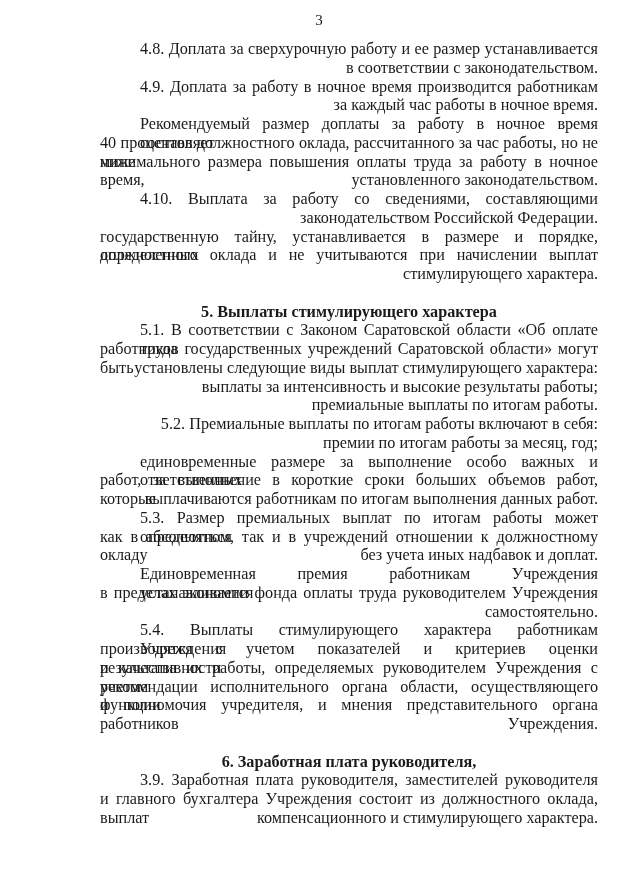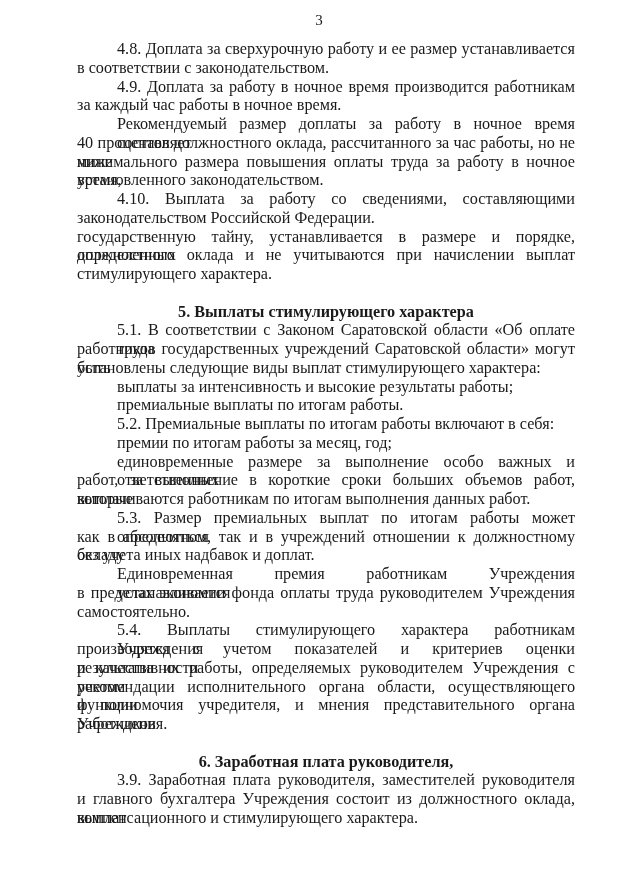--- a/index.html
+++ b/index.html
@@ -7,27 +7,27 @@
       width: 638px; height: 875px; background: #ffffff; overflow: hidden;
       font-family: "Liberation Serif", "DejaVu Serif", serif;
       color: #1a1a1a;
     }
     .page { position: relative; width: 638px; height: 875px; }
     .page-number {
       position: absolute; top: 12px; left: 0; width: 638px;
       text-align: center; font-size: 15px;
     }
     .content {
-      position: absolute; top: 40px; left: 77px; width: 498px;
+      position: absolute; top: 40px; left: 100px; width: 498px;
       font-size: 16.2px; line-height: 18.75px;
     }
     .line { display: block; white-space: nowrap; height: 18.75px; }
     .just { text-align: justify; text-align-last: justify; white-space: normal; }
     .indent { padding-left: 40px; }
-    .left { text-align: left; text-align-last: auto; }
+    .left { text-align: right; text-align-last: auto; }
     .heading { font-weight: bold; text-align: center; display: block; height: 18.75px; white-space: nowrap; }
     .gap { height: 18.75px; }
   </style>
 </head>
 <body>
 
 <div class="page">
   <div class="page-number">3</div>
   <div class="content" id="content">
       <div class="line indent just">4.8. Доплата за сверхурочную работу и ее размер устанавливается</div>

